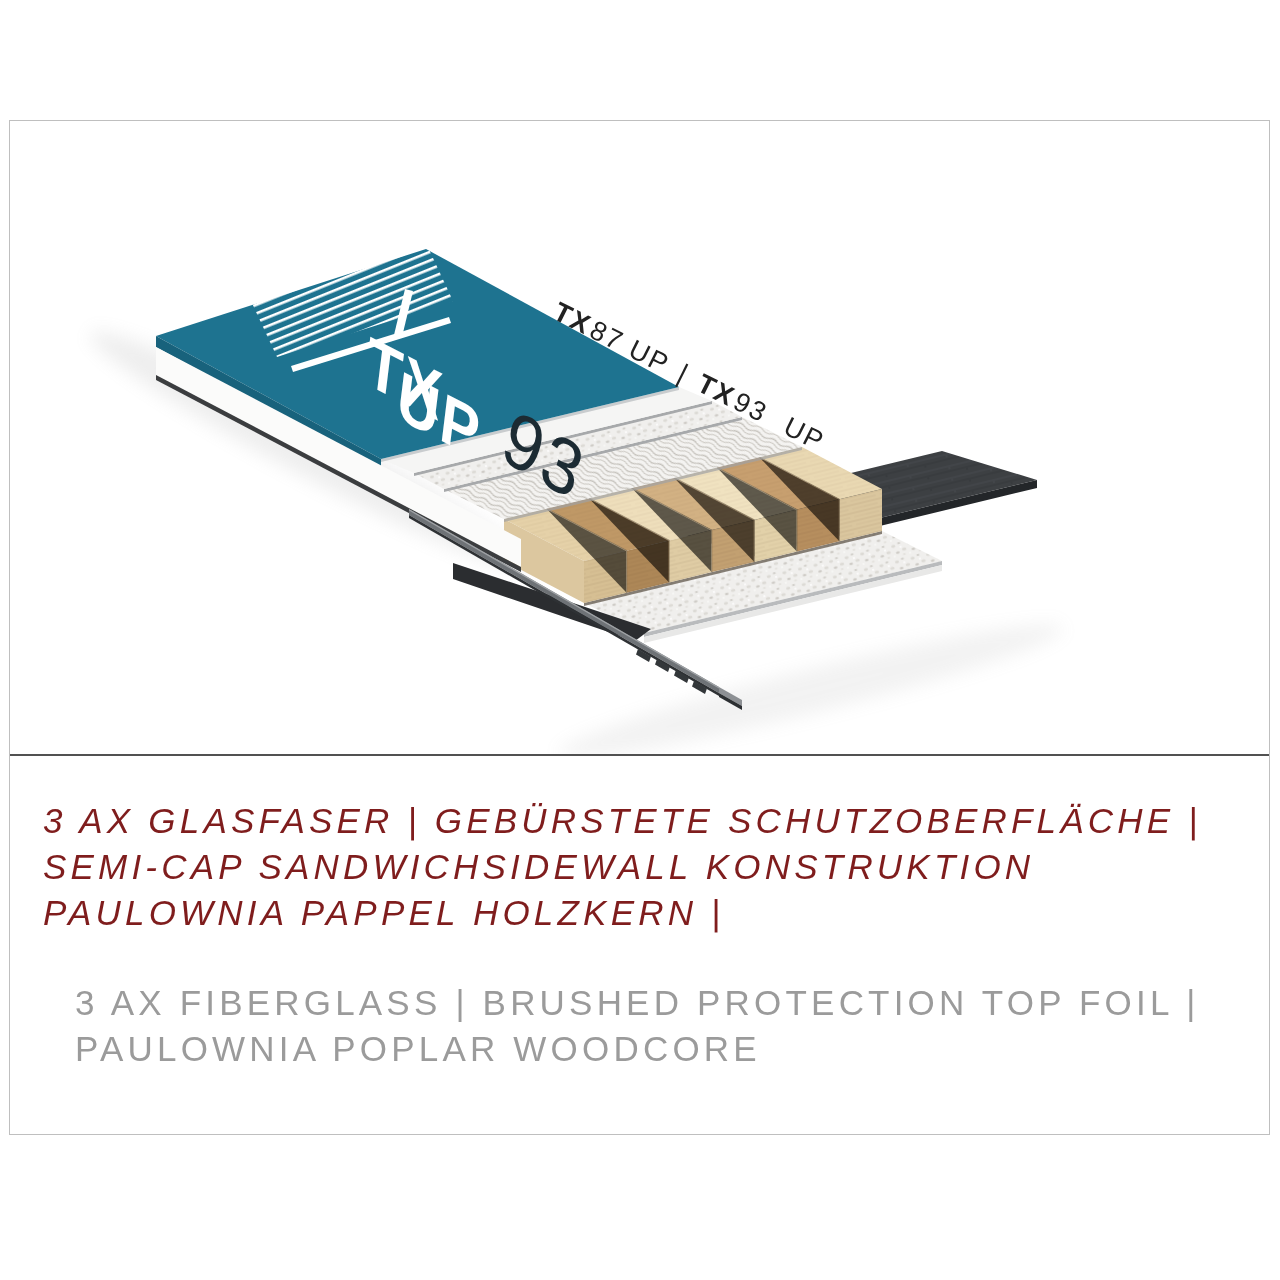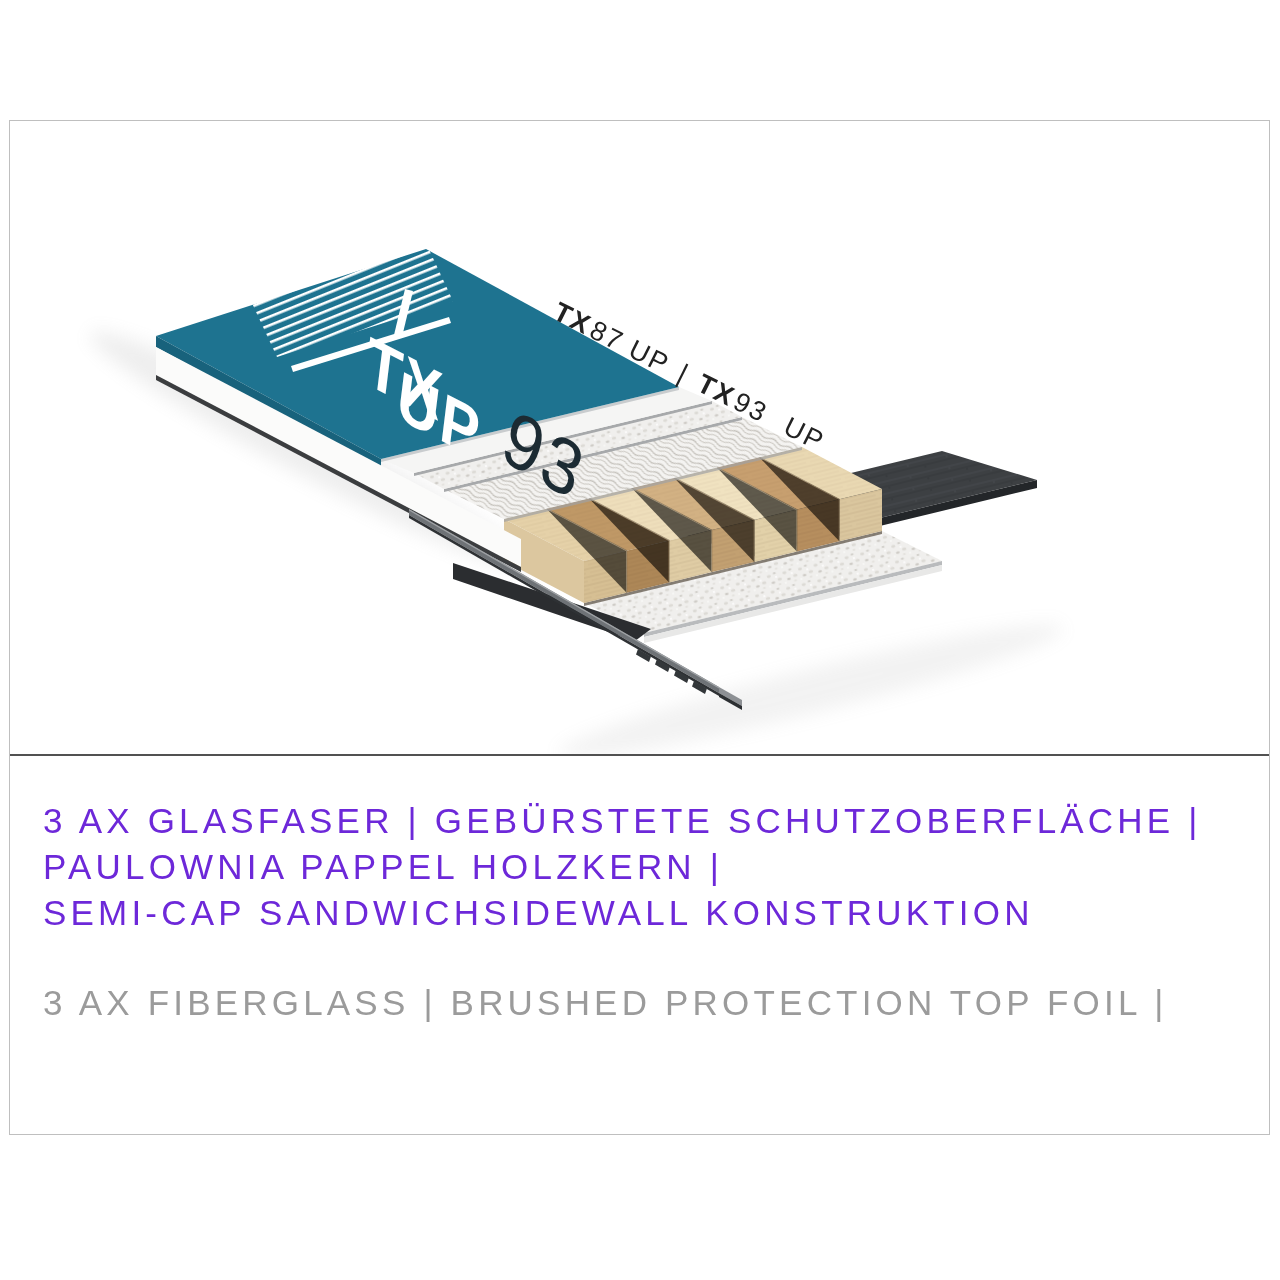--- a/index.html
+++ b/index.html
@@ -5,22 +5,22 @@
   html,body{margin:0;padding:0;background:#ffffff;}
   .page{position:relative;width:1280px;height:1280px;background:#ffffff;overflow:hidden;
         font-family:"Liberation Sans",sans-serif;}
   .frame{position:absolute;left:9px;top:120px;width:1261px;height:1015px;
          border:1px solid #bfbfbf;box-sizing:border-box;background:#ffffff;}
   .illustration{position:absolute;left:0;top:0;width:1259px;height:633px;overflow:hidden;}
   .illustration svg{display:block;}
   .divider{position:absolute;left:0;top:633px;width:1259px;height:2px;background:#515151;}
   .caption{position:absolute;left:0;top:635px;width:1259px;padding:42px 30px 0 33px;box-sizing:border-box;}
   .cap-line{font-size:35px;font-weight:300;letter-spacing:4.2px;line-height:46px;white-space:nowrap;}
-  .de .cap-line{color:#6d28d9;}
-  .en{margin-top:44px;}
+  .de .cap-line{color:#7f1d1d;font-style:italic;}
+  .en{margin-top:44px;margin-left:32px;}
   .en .cap-line{color:#9b9b9b;}
   text{font-family:"Liberation Sans",sans-serif;}
 </style>
 </head>
 <body>
 
 <div class="page">
   <div class="frame">
 
     <div class="illustration">
@@ -169,22 +169,23 @@
           </text>
         </g>
       </svg>
     </div>
 
     <div class="divider"></div>
 
     <div class="caption">
       <div class="de">
         <div class="cap-line">3 AX GLASFASER | GEBÜRSTETE SCHUTZOBERFLÄCHE |</div>
+        <div class="cap-line">SEMI-CAP SANDWICHSIDEWALL KONSTRUKTION</div>
         <div class="cap-line">PAULOWNIA PAPPEL HOLZKERN |</div>
-        <div class="cap-line">SEMI-CAP SANDWICHSIDEWALL KONSTRUKTION</div>
       </div>
       <div class="en">
         <div class="cap-line">3 AX FIBERGLASS | BRUSHED PROTECTION TOP FOIL |</div>
+        <div class="cap-line">PAULOWNIA POPLAR WOODCORE</div>
       </div>
     </div>
 
   </div>
 </div>
 
 </body></html>

